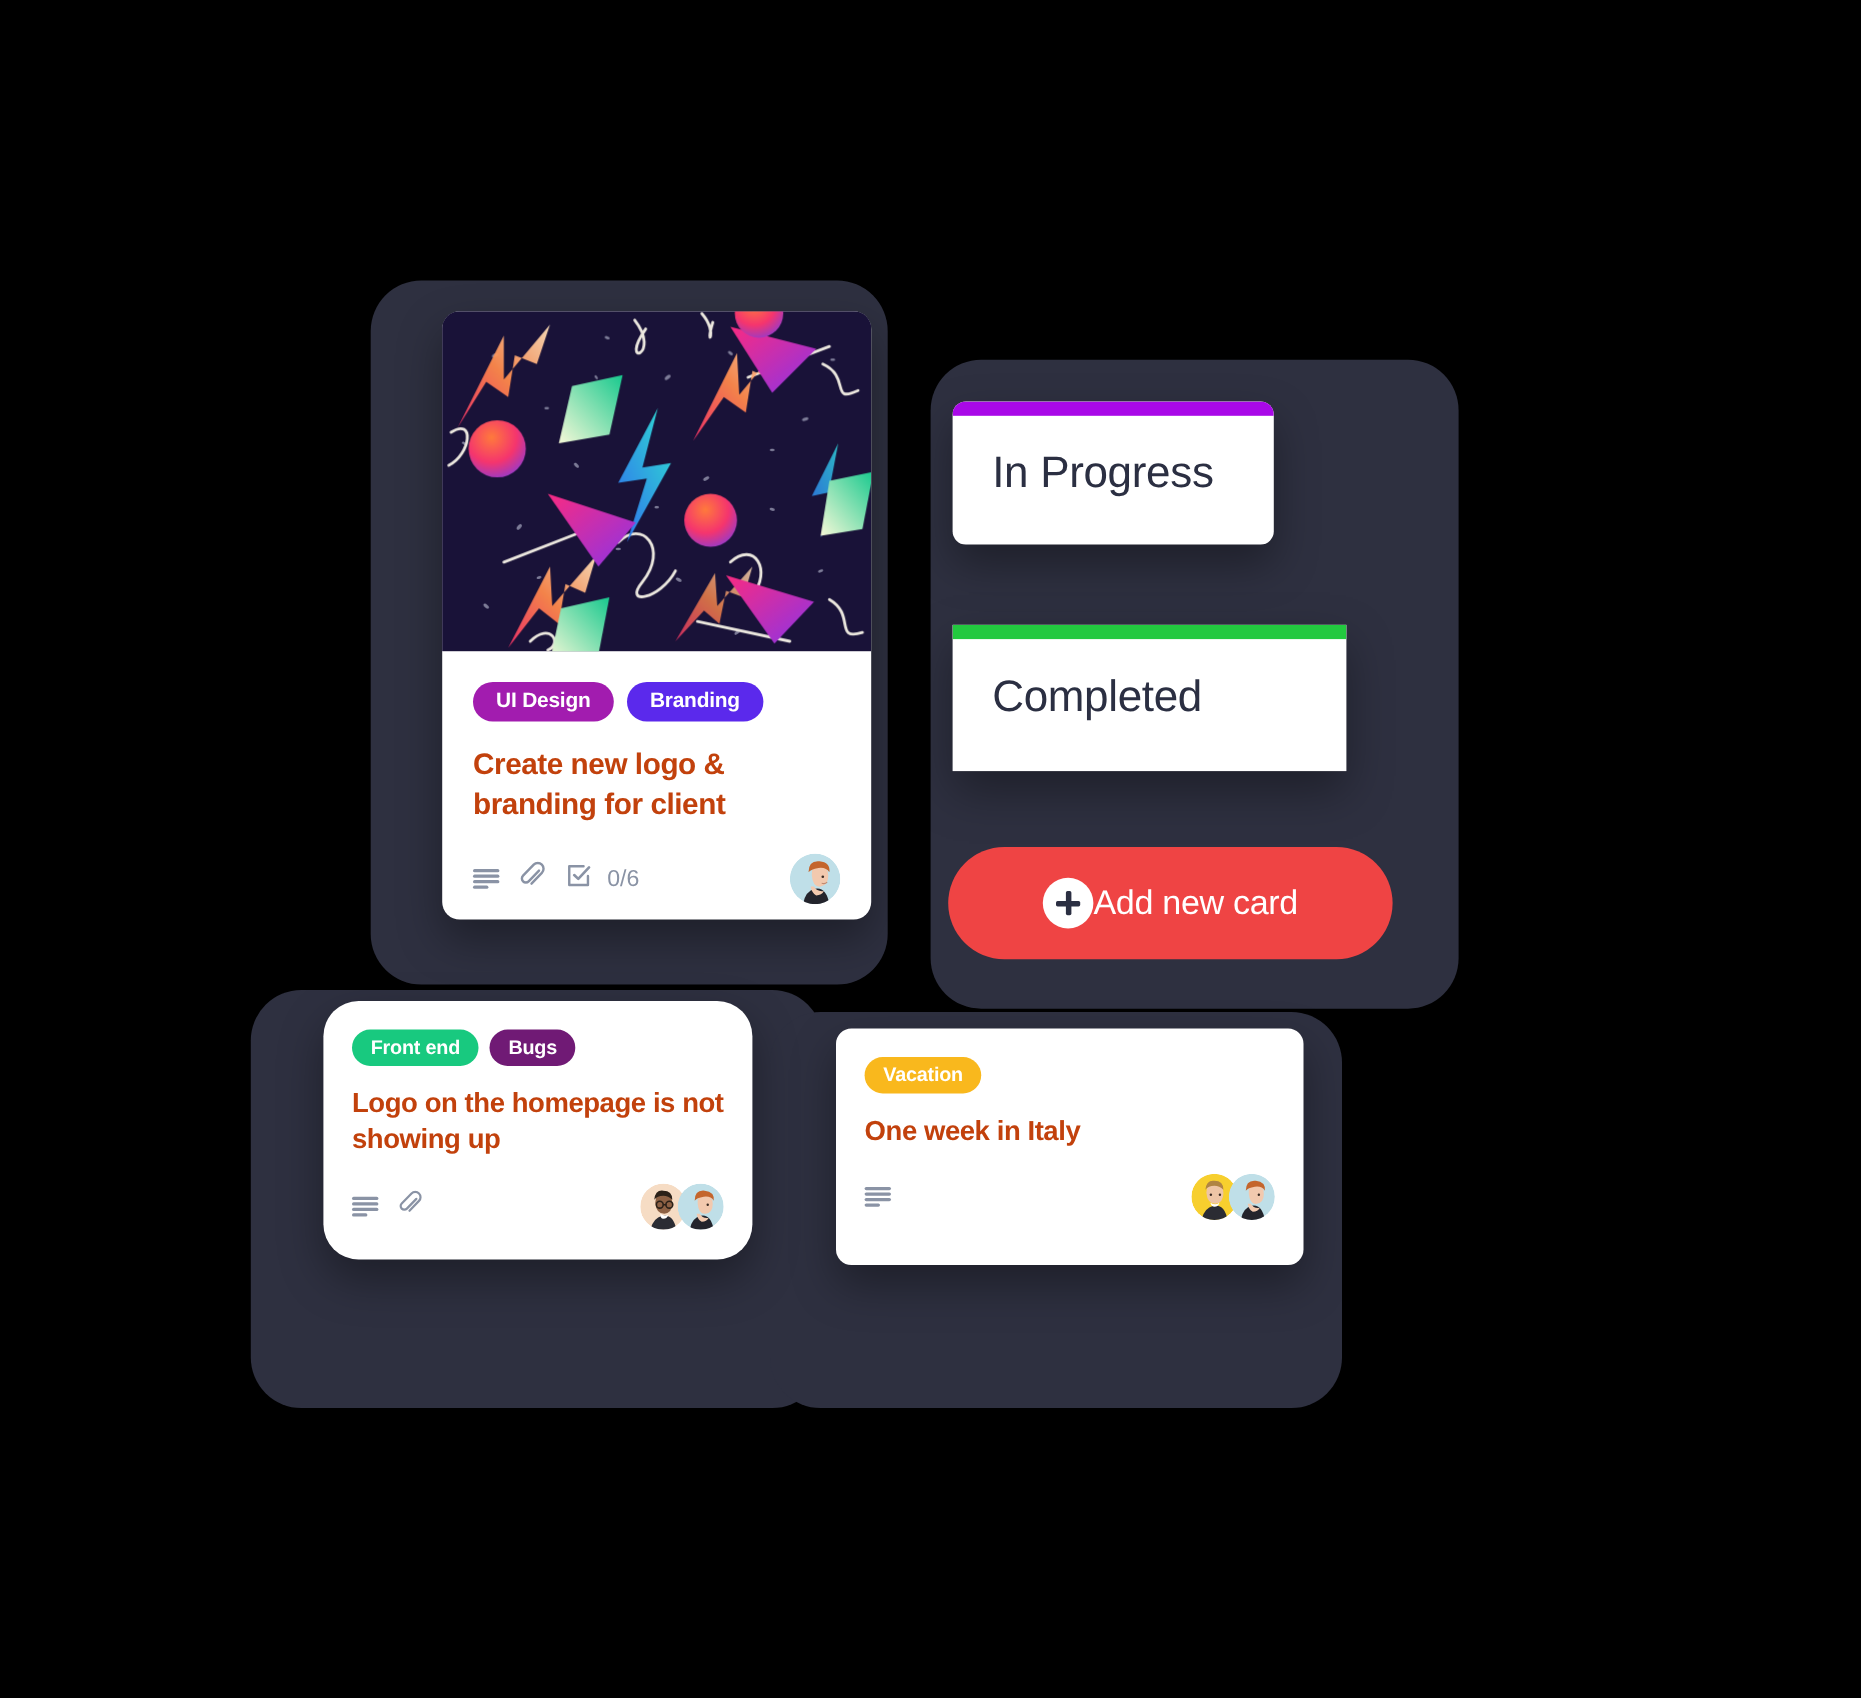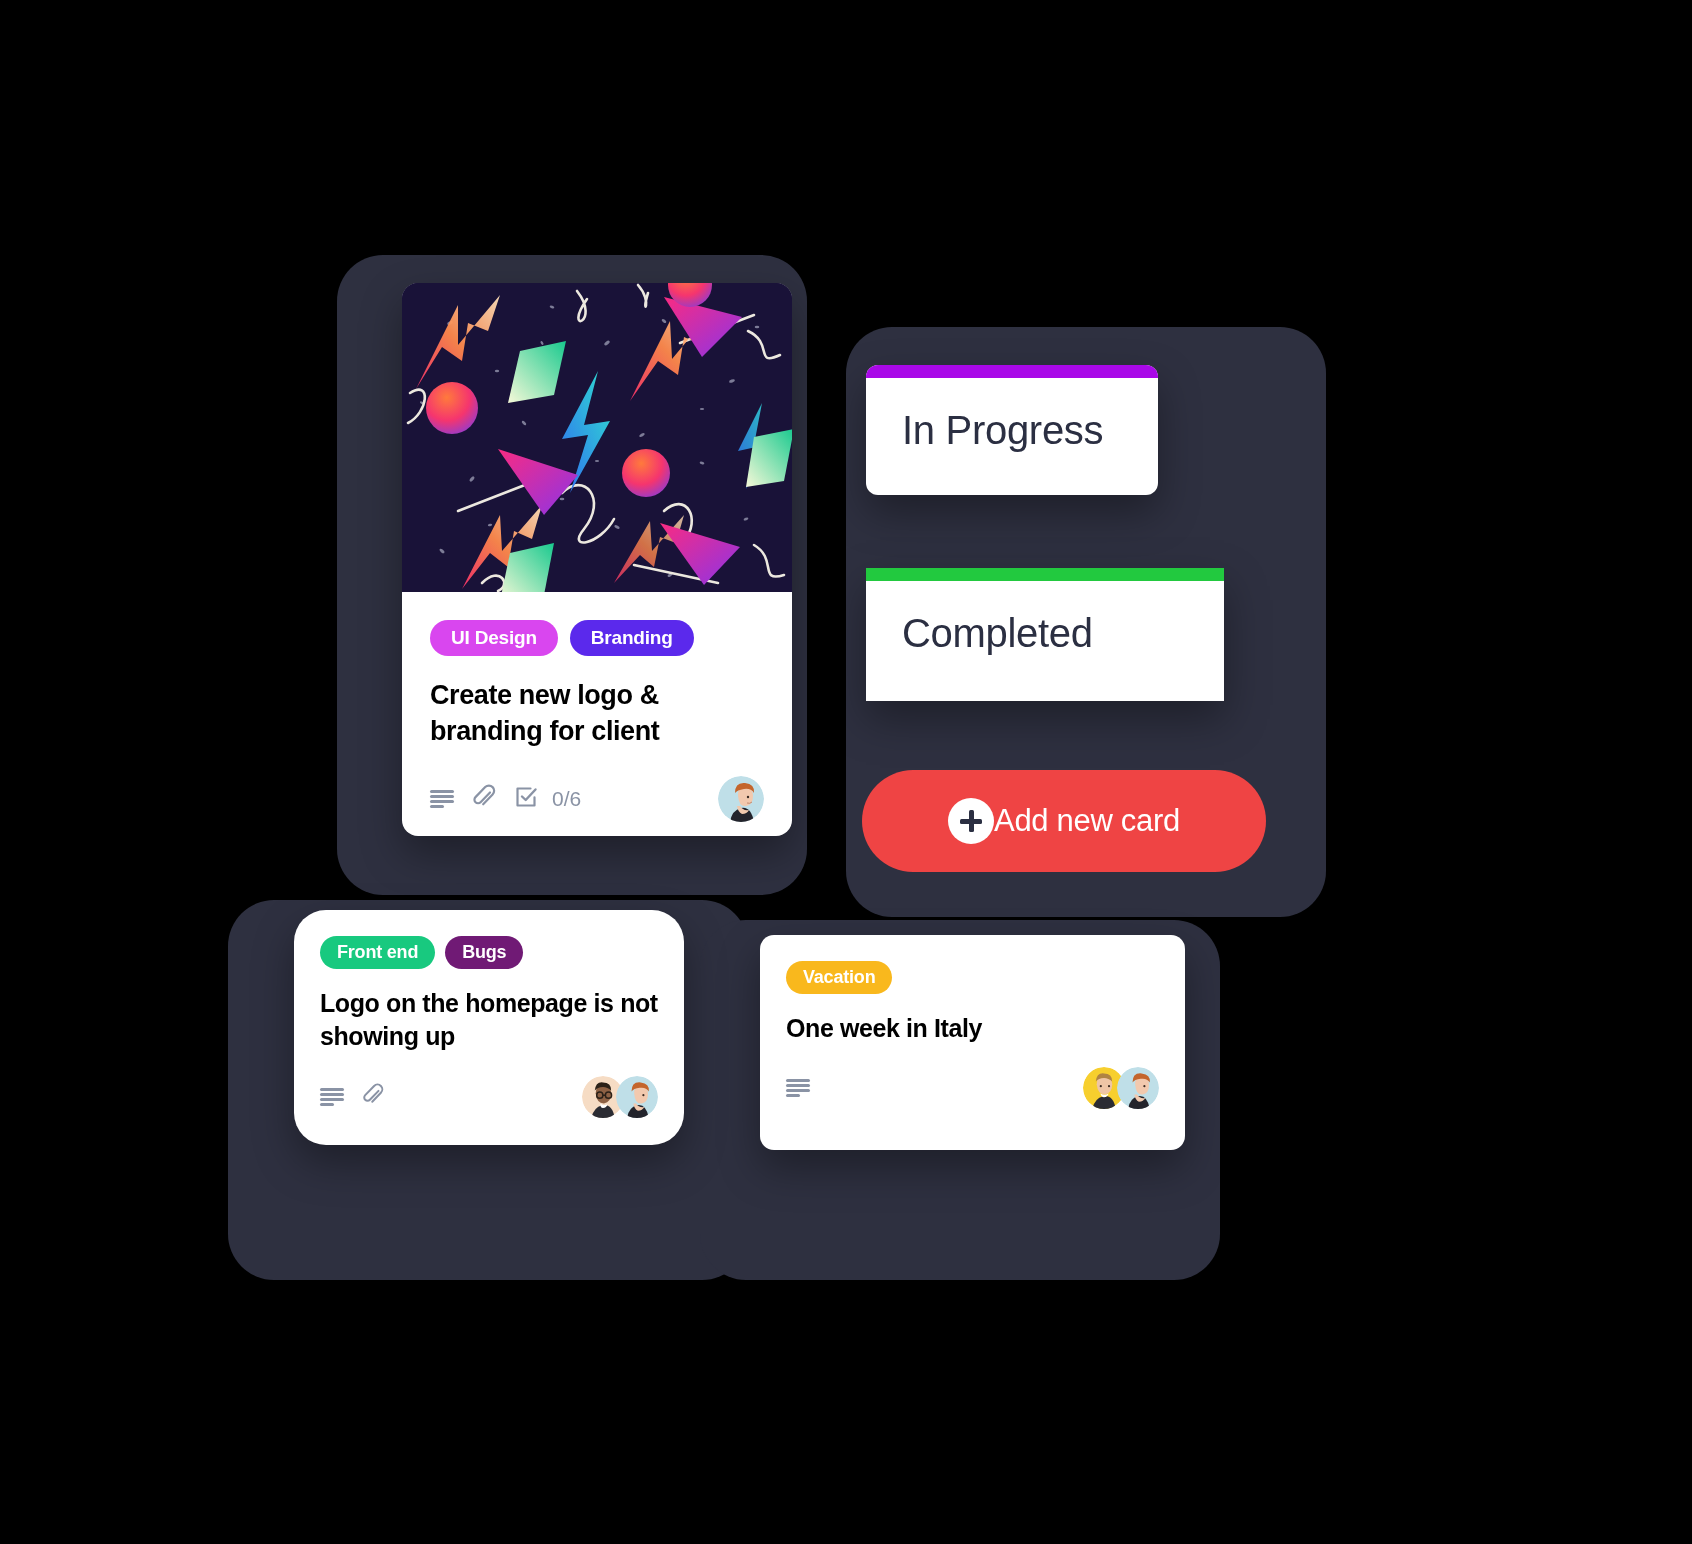--- a/index.html
+++ b/index.html
@@ -62,21 +62,21 @@
     display: inline-block;
     border-radius: 999px;
     color: #fff;
     font-weight: bold;
     font-size: 19px;
     letter-spacing: -0.2px;
     padding: 8px 21px 9px 21px;
     line-height: 1;
   }
   .card-title {
-    color: #000000;
+    color: #c2410c;
     font-weight: bold;
     font-size: 27px;
     line-height: 1.33;
     letter-spacing: -0.4px;
     margin: 0 0 26px 0;
   }
   .card-footer {
     display: flex;
     align-items: center;
     gap: 18px;
@@ -265,21 +265,21 @@
         <path d="M108 270 L 152 260 L 142 312 L 98 318 Z" fill="url(#gGreen)"></path>
 
         <circle cx="50" cy="125" r="26" fill="url(#gBall)"></circle>
         <circle cx="244" cy="190" r="24" fill="url(#gBall)"></circle>
         <circle cx="288" cy="2" r="22" fill="url(#gBall)"></circle>
       </svg>
     </div>
 
     <div class="card-body">
       <div class="tag-row">
-        <span class="tag" style="background:#d946ef">UI Design</span>
+        <span class="tag" style="background:#a21caf">UI Design</span>
         <span class="tag" style="background:#5b29ec">Branding</span>
       </div>
 
       <h3 class="card-title">Create new logo &amp; branding for client</h3>
 
       <div class="card-footer">
         <span class="icon ic-lines">
           <i></i>
             <i></i>
             <i></i>

